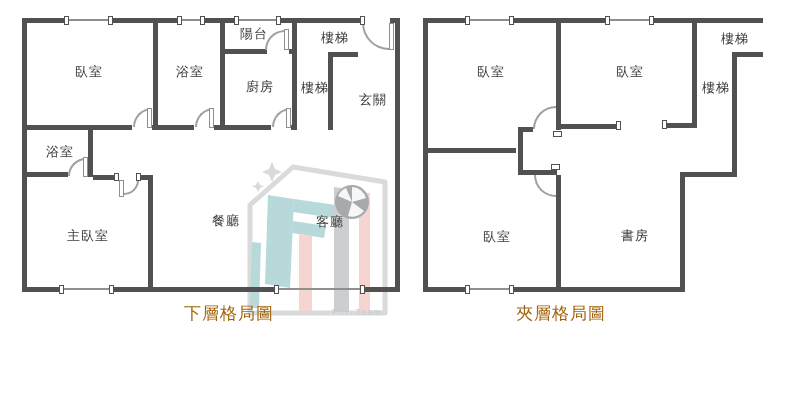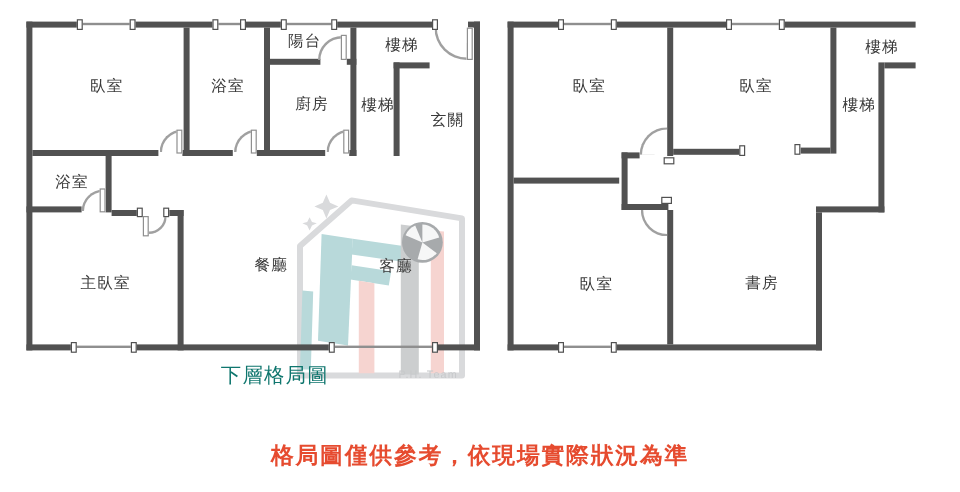--- a/index.html
+++ b/index.html
@@ -9,21 +9,21 @@
   .win{position:absolute;height:2px;background:#8f8f8f;z-index:2;}
   .wm{position:absolute;width:5px;height:9px;background:#fff;border:1px solid #515151;box-sizing:border-box;z-index:4;}
   .wmh{position:absolute;width:9px;height:6px;background:#fff;border:1px solid #515151;box-sizing:border-box;z-index:4;}
   .leaf{position:absolute;background:#fff;border:1px solid #8f8f8f;box-sizing:border-box;z-index:3;}
   .arc{position:absolute;z-index:2;box-sizing:border-box;}
   .arc.tl{border-top:2px solid #a0a0a0;border-left:2px solid #a0a0a0;border-top-left-radius:100%;}
   .arc.br{border-bottom:2px solid #a0a0a0;border-right:2px solid #a0a0a0;border-bottom-right-radius:100%;}
   .arc.bl{border-bottom:2px solid #a0a0a0;border-left:2px solid #a0a0a0;border-bottom-left-radius:100%;}
   .lbl{position:absolute;transform:translate(-50%,-50%);font-family:Liberation Serif, serif;
        font-size:13px;color:#3a3a3a;letter-spacing:1px;white-space:nowrap;z-index:5;}
-  .caption{position:absolute;transform:translate(-50%,-50%);font-size:17px;color:#0f766e;
+  .caption{position:absolute;transform:translate(-50%,-50%);font-size:17px;color:#a16207;
        letter-spacing:1px;white-space:nowrap;z-index:5;}
   .disclaimer{position:absolute;left:400px;top:380px;transform:translate(-50%,-50%);font-size:19px;
        font-weight:bold;color:#e64b2f;letter-spacing:1.5px;white-space:nowrap;z-index:5;}
   .bigwm{position:absolute;left:389px;top:281px;font-size:37px;font-weight:bold;color:#c9cbcb;
        letter-spacing:1px;z-index:1;white-space:nowrap;}
   .wmsvg{position:absolute;left:238px;top:158px;z-index:1;}
 </style>
 </head>
 <body>
 
@@ -157,15 +157,15 @@
   <div class="lbl" style="left:226px;top:221px">餐廳</div>
   <div class="lbl" style="left:330px;top:222px">客廳</div>
   <div class="lbl" style="left:491px;top:72px">臥室</div>
   <div class="lbl" style="left:630px;top:72px">臥室</div>
   <div class="lbl" style="left:735px;top:39px">樓梯</div>
   <div class="lbl" style="left:716px;top:88px">樓梯</div>
   <div class="lbl" style="left:497px;top:237px">臥室</div>
   <div class="lbl" style="left:635px;top:236px">書房</div>
 
   <div class="caption" style="left:229px;top:313px">下層格局圖</div>
-  <div class="disclaimer">格局圖僅供參考，依現場實際狀況為準</div>
+  <div class="caption" style="left:561px;top:313px">夾層格局圖</div>
 
 </div>
 
 </body></html>

